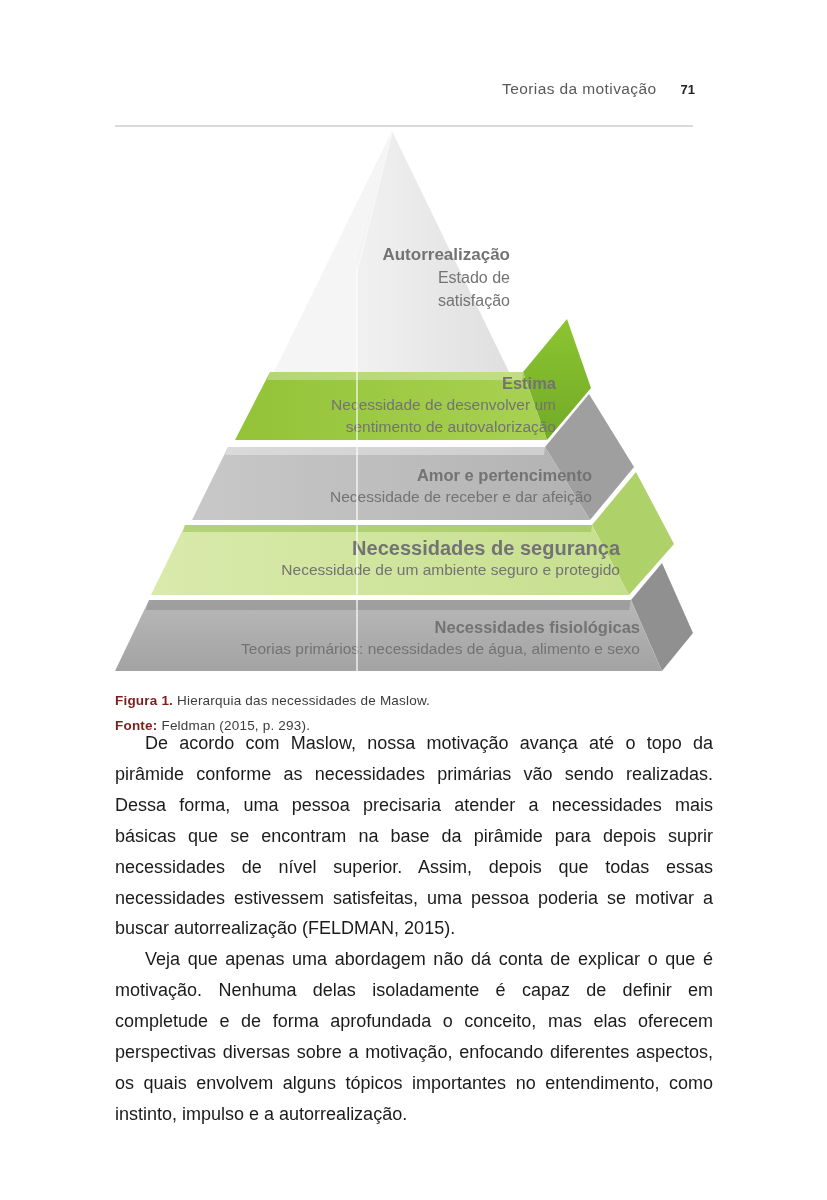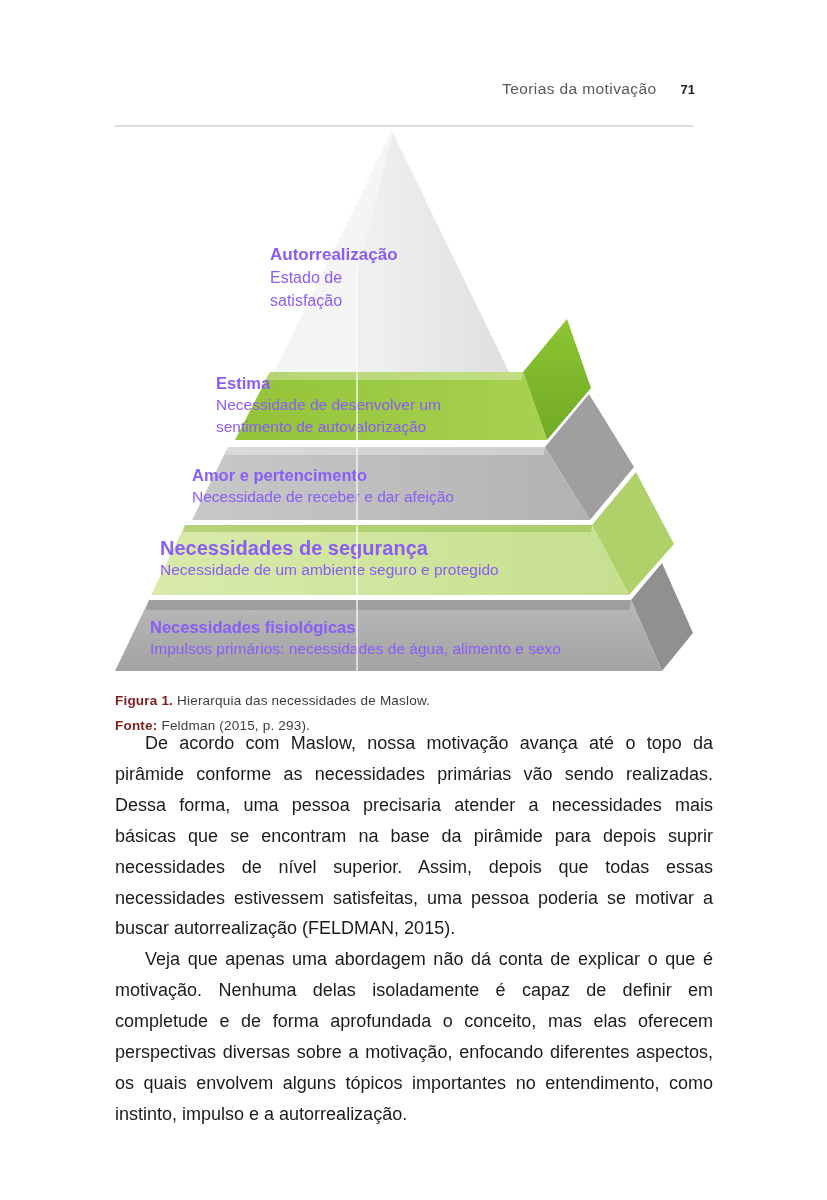--- a/index.html
+++ b/index.html
@@ -9,21 +9,21 @@
   }
   
   .running-head{
     position:absolute;top:74px;right:132px;display:flex;align-items:baseline;gap:24px;
   }
   .running-title{font-size:15.5px;color:#58595b;letter-spacing:.4px;}
   .page-number{font-size:13px;font-weight:bold;color:#232323;margin-top:8px;}
   .top-rule{position:absolute;left:115px;top:125px;width:578px;height:2px;background:#dadada;}
   
   .pyramid-svg{position:absolute;left:105px;top:120px;width:620px;height:570px;}
-  .lvl{position:absolute;text-align:left;color:#8b5cf6;z-index:2;}
+  .lvl{position:absolute;text-align:right;color:#737373;z-index:2;}
   .lvl .ttl{font-weight:bold;}
   .seam{
     position:absolute;left:356px;top:268px;width:2px;height:405px;
     background:rgba(255,255,255,.6);z-index:5;pointer-events:none;
   }
   .lvl1{left:270px;top:243px;width:240px;font-size:16px;line-height:23px;}
   .lvl1 .ttl{font-size:17px;}
   .lvl2{left:216px;top:372px;width:340px;font-size:15.5px;line-height:22px;}
   .lvl2 .ttl{font-size:16.5px;}
   .lvl3{left:192px;top:464px;width:400px;font-size:15.5px;line-height:22px;}
@@ -128,21 +128,21 @@
   <div class="lvl lvl3">
     <div class="ttl">Amor e pertencimento</div>
     <div>Necessidade de receber e dar afeição</div>
   </div>
   <div class="lvl lvl4">
     <div class="ttl">Necessidades de segurança</div>
     <div>Necessidade de um ambiente seguro e protegido</div>
   </div>
   <div class="lvl lvl5">
     <div class="ttl">Necessidades fisiológicas</div>
-    <div>Impulsos primários: necessidades de água, alimento e sexo</div>
+    <div>Teorias primários: necessidades de água, alimento e sexo</div>
   </div>
 
   <div class="seam"></div>
 
   <div class="caption">
     <p><b>Figura 1.</b><span>Hierarquia das necessidades de Maslow.</span></p>
     <p><b>Fonte:</b><span>Feldman (2015, p. 293).</span></p>
   </div>
 
   <div class="bodytext">

